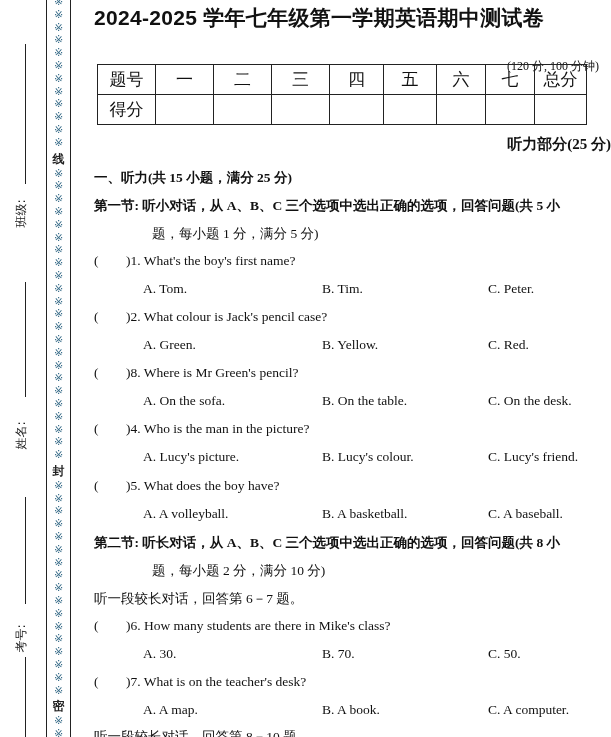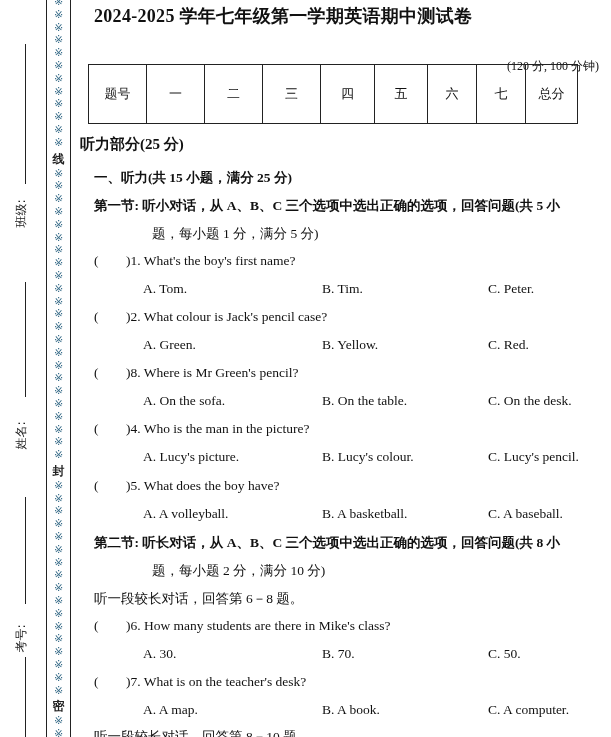--- a/index.html
+++ b/index.html
@@ -68,54 +68,54 @@
       left: 25px;
       width: 1px;
       background: #222;
     }
 
     
     .title {
       position: absolute;
       left: 94px;
       top: 4px;
-      font-size: 18px;
+      font-size: 21px;
       font-weight: bold;
       letter-spacing: 0.3px;
       white-space: nowrap;
-      font-family: Liberation Serif, serif;
+      font-family: Liberation Sans, sans-serif;
     }
     .subtitle {
       position: absolute;
       right: 12px;
       top: 58px;
       font-size: 12px;
       white-space: nowrap;
     }
     table.score {
       position: absolute;
-      left: 88px;
+      left: 97px;
       top: 64px;
       width: 490px;
       height: 60px;
       border-collapse: collapse;
       font-family: "DejaVu Sans", sans-serif;
-      font-size: 13px;
+      font-size: 17px;
     }
     table.score td {
       border: 1px solid #222;
       text-align: center;
       height: 29px;
       padding: 0;
     }
     .section-title {
       position: absolute;
       left: 0;
       width: 611px;
-      text-align: left;
+      text-align: right;
       padding-left: 80px;
       box-sizing: border-box;
       top: 135px;
       font-size: 15px;
       font-weight: bold;
       white-space: nowrap;
     }
     .line {
       position: absolute;
       font-size: 13.5px;
@@ -234,20 +234,31 @@
     <td style="width:57px;">题号</td>
     <td style="width:57px;">一</td>
     <td style="width:57px;">二</td>
     <td style="width:57px;">三</td>
     <td style="width:53px;">四</td>
     <td style="width:52px;">五</td>
     <td style="width:48px;">六</td>
     <td style="width:48px;">七</td>
     <td>总分</td>
   </tr>
+  <tr>
+    <td>得分</td>
+    <td></td>
+    <td></td>
+    <td></td>
+    <td></td>
+    <td></td>
+    <td></td>
+    <td></td>
+    <td></td>
+  </tr>
 </tbody>
   </table>
 
 <div class="section-title">听力部分(25 分)</div>
 
 <div class="line bold" style="left:94px;top:169px;">一、听力(共 15 小题，满分 25 分)</div>
 
 <div class="line bold" style="left:94px;top:197px;">第一节: 听小对话，从 A、B、C 三个选项中选出正确的选项，回答问题(共 5 小</div>
 <div class="line" style="left:152px;top:225px;">题，每小题 1 分，满分 5 分)</div>
 
@@ -281,37 +292,37 @@
   <span class="opt opt-c">C. On the desk.</span>
 </div>
 
 <div class="line" style="top:421px;left:0;width:611px;">
   <span class="q-paren">(</span>
   <span class="q-text">)4. Who is the man in the picture?</span>
 </div>
 <div class="line" style="top:449px;left:0;width:611px;">
   <span class="opt opt-a">A. Lucy's picture.</span>
   <span class="opt opt-b">B. Lucy's colour.</span>
-  <span class="opt opt-c">C. Lucy's pencil.</span>
+  <span class="opt opt-c">C. Lucy's friend.</span>
 </div>
 
 <div class="line" style="top:478px;left:0;width:611px;">
   <span class="q-paren">(</span>
   <span class="q-text">)5. What does the boy have?</span>
 </div>
 <div class="line" style="top:506px;left:0;width:611px;">
   <span class="opt opt-a">A. A volleyball.</span>
   <span class="opt opt-b">B. A basketball.</span>
   <span class="opt opt-c">C. A baseball.</span>
 </div>
 
 <div class="line bold" style="left:94px;top:534px;">第二节: 听长对话，从 A、B、C 三个选项中选出正确的选项，回答问题(共 8 小</div>
 <div class="line" style="left:152px;top:562px;">题，每小题 2 分，满分 10 分)</div>
 
-<div class="line" style="left:94px;top:590px;">听一段较长对话，回答第 6－8 题。</div>
+<div class="line" style="left:94px;top:590px;">听一段较长对话，回答第 6－7 题。</div>
 
 <div class="line" style="top:618px;left:0;width:611px;">
   <span class="q-paren">(</span>
   <span class="q-text">)6. How many students are there in Mike's class?</span>
 </div>
 <div class="line" style="top:646px;left:0;width:611px;">
   <span class="opt opt-a">A. 30.</span>
   <span class="opt opt-b">B. 70.</span>
   <span class="opt opt-c">C. 50.</span>
 </div>

